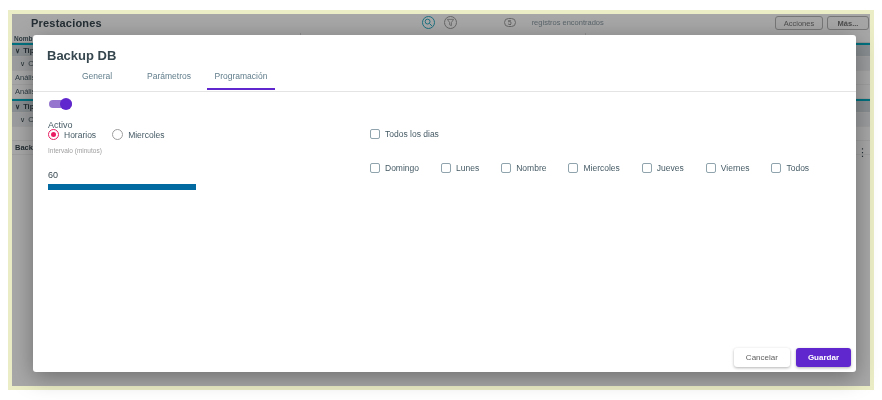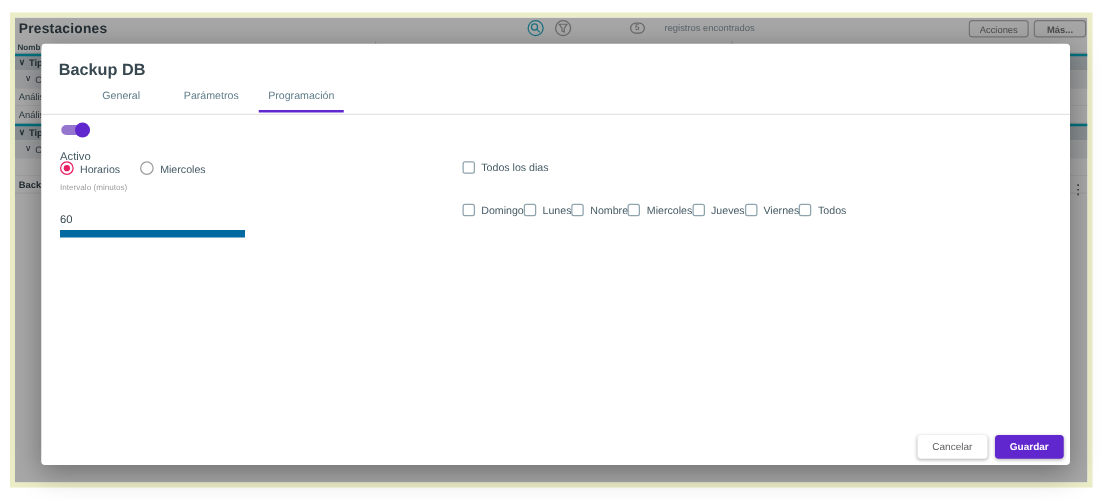--- a/index.html
+++ b/index.html
@@ -3,21 +3,21 @@
 <meta charset="utf-8">
 <style>
   html,body{margin:0;padding:0;background:#fff;}
   body{width:882px;height:400px;position:relative;overflow:hidden;
        font-family:"Liberation Sans",sans-serif;-webkit-font-smoothing:antialiased;}
   .frame{position:absolute;left:8px;top:10px;width:866px;height:380px;background:var(--frame-yellow,#ebedc6);}
   .app{position:absolute;left:4px;top:4px;right:4px;bottom:4px;background:#fff;overflow:hidden;}
 
   
   .app-header{position:absolute;left:0;top:0;right:0;height:19px;background:#fdfdfd;}
-  .app-title{position:absolute;left:3px;top:3px;font-size:11px;font-weight:bold;color:#37474f;letter-spacing:.2px;}
+  .app-title{position:absolute;left:19px;top:3px;font-size:11px;font-weight:bold;color:#37474f;letter-spacing:.2px;}
   .icon-btn{position:absolute;top:2px;width:13px;height:13px;border-radius:50%;box-sizing:border-box;
             display:flex;align-items:center;justify-content:center;background:#fff;}
   .icon-btn.search{left:410px;border:1px solid #2bacc4;}
   .icon-btn.filter{left:432px;border:1px solid #9e9e9e;}
   .records{position:absolute;left:492px;top:4px;display:flex;align-items:center;gap:16px;}
   .records .badge{border:1px solid #9e9e9e;border-radius:6px;font-size:6.5px;color:#757575;
                   padding:0 3px;line-height:8px;height:9px;box-sizing:border-box;background:#fff;}
   .records .rec-text{font-size:7.5px;color:#8a9aa3;}
   .btn-outline{position:absolute;top:2px;height:14px;line-height:13px;text-align:center;font-size:7.5px;color:#757575;
                background:#fcfcfc;border:1px solid #b5b5b5;border-radius:3px;box-sizing:border-box;}
@@ -66,21 +66,21 @@
   .radio-dot{width:5px;height:5px;border-radius:50%;background:transparent;}
   .radio.selected .radio-dot{background:var(--accent-pink,#e91e63);}
 
   .field{position:absolute;left:15px;top:112px;width:148px;}
   .field-label{font-size:6.5px;color:#9e9e9e;}
   .field-value{font-size:9px;color:#37474f;margin-top:16px;padding-bottom:4px;border-bottom:6px solid #0369a1;}
 
   .check-item{display:flex;gap:5px;align-items:center;font-size:8.5px;color:#455a64;cursor:pointer;}
   .checkbox{width:10px;height:10px;border:1.5px solid #90a4ae;border-radius:2px;box-sizing:border-box;background:#fff;}
   .all-days{position:absolute;left:337px;top:94px;}
-  .days-row{position:absolute;left:337px;top:128px;display:flex;}
+  .days-row{position:absolute;left:337px;top:128px;display:flex;gap:22px;}
 
   .modal-footer{position:absolute;right:5px;bottom:5px;display:flex;gap:6px;align-items:center;}
   .btn-cancel{background:#fff;color:#616161;font-size:8px;padding:5px 12px;border-radius:3px;
               box-shadow:0 1px 3px rgba(0,0,0,0.3);cursor:pointer;}
   .btn-save{background:var(--accent-purple,#5f27cd);color:#fff;font-size:8px;font-weight:bold;padding:5px 12px;
             border-radius:3px;box-shadow:0 1px 3px rgba(0,0,0,0.3);cursor:pointer;}
 </style>
 </head>
 <body>
 

